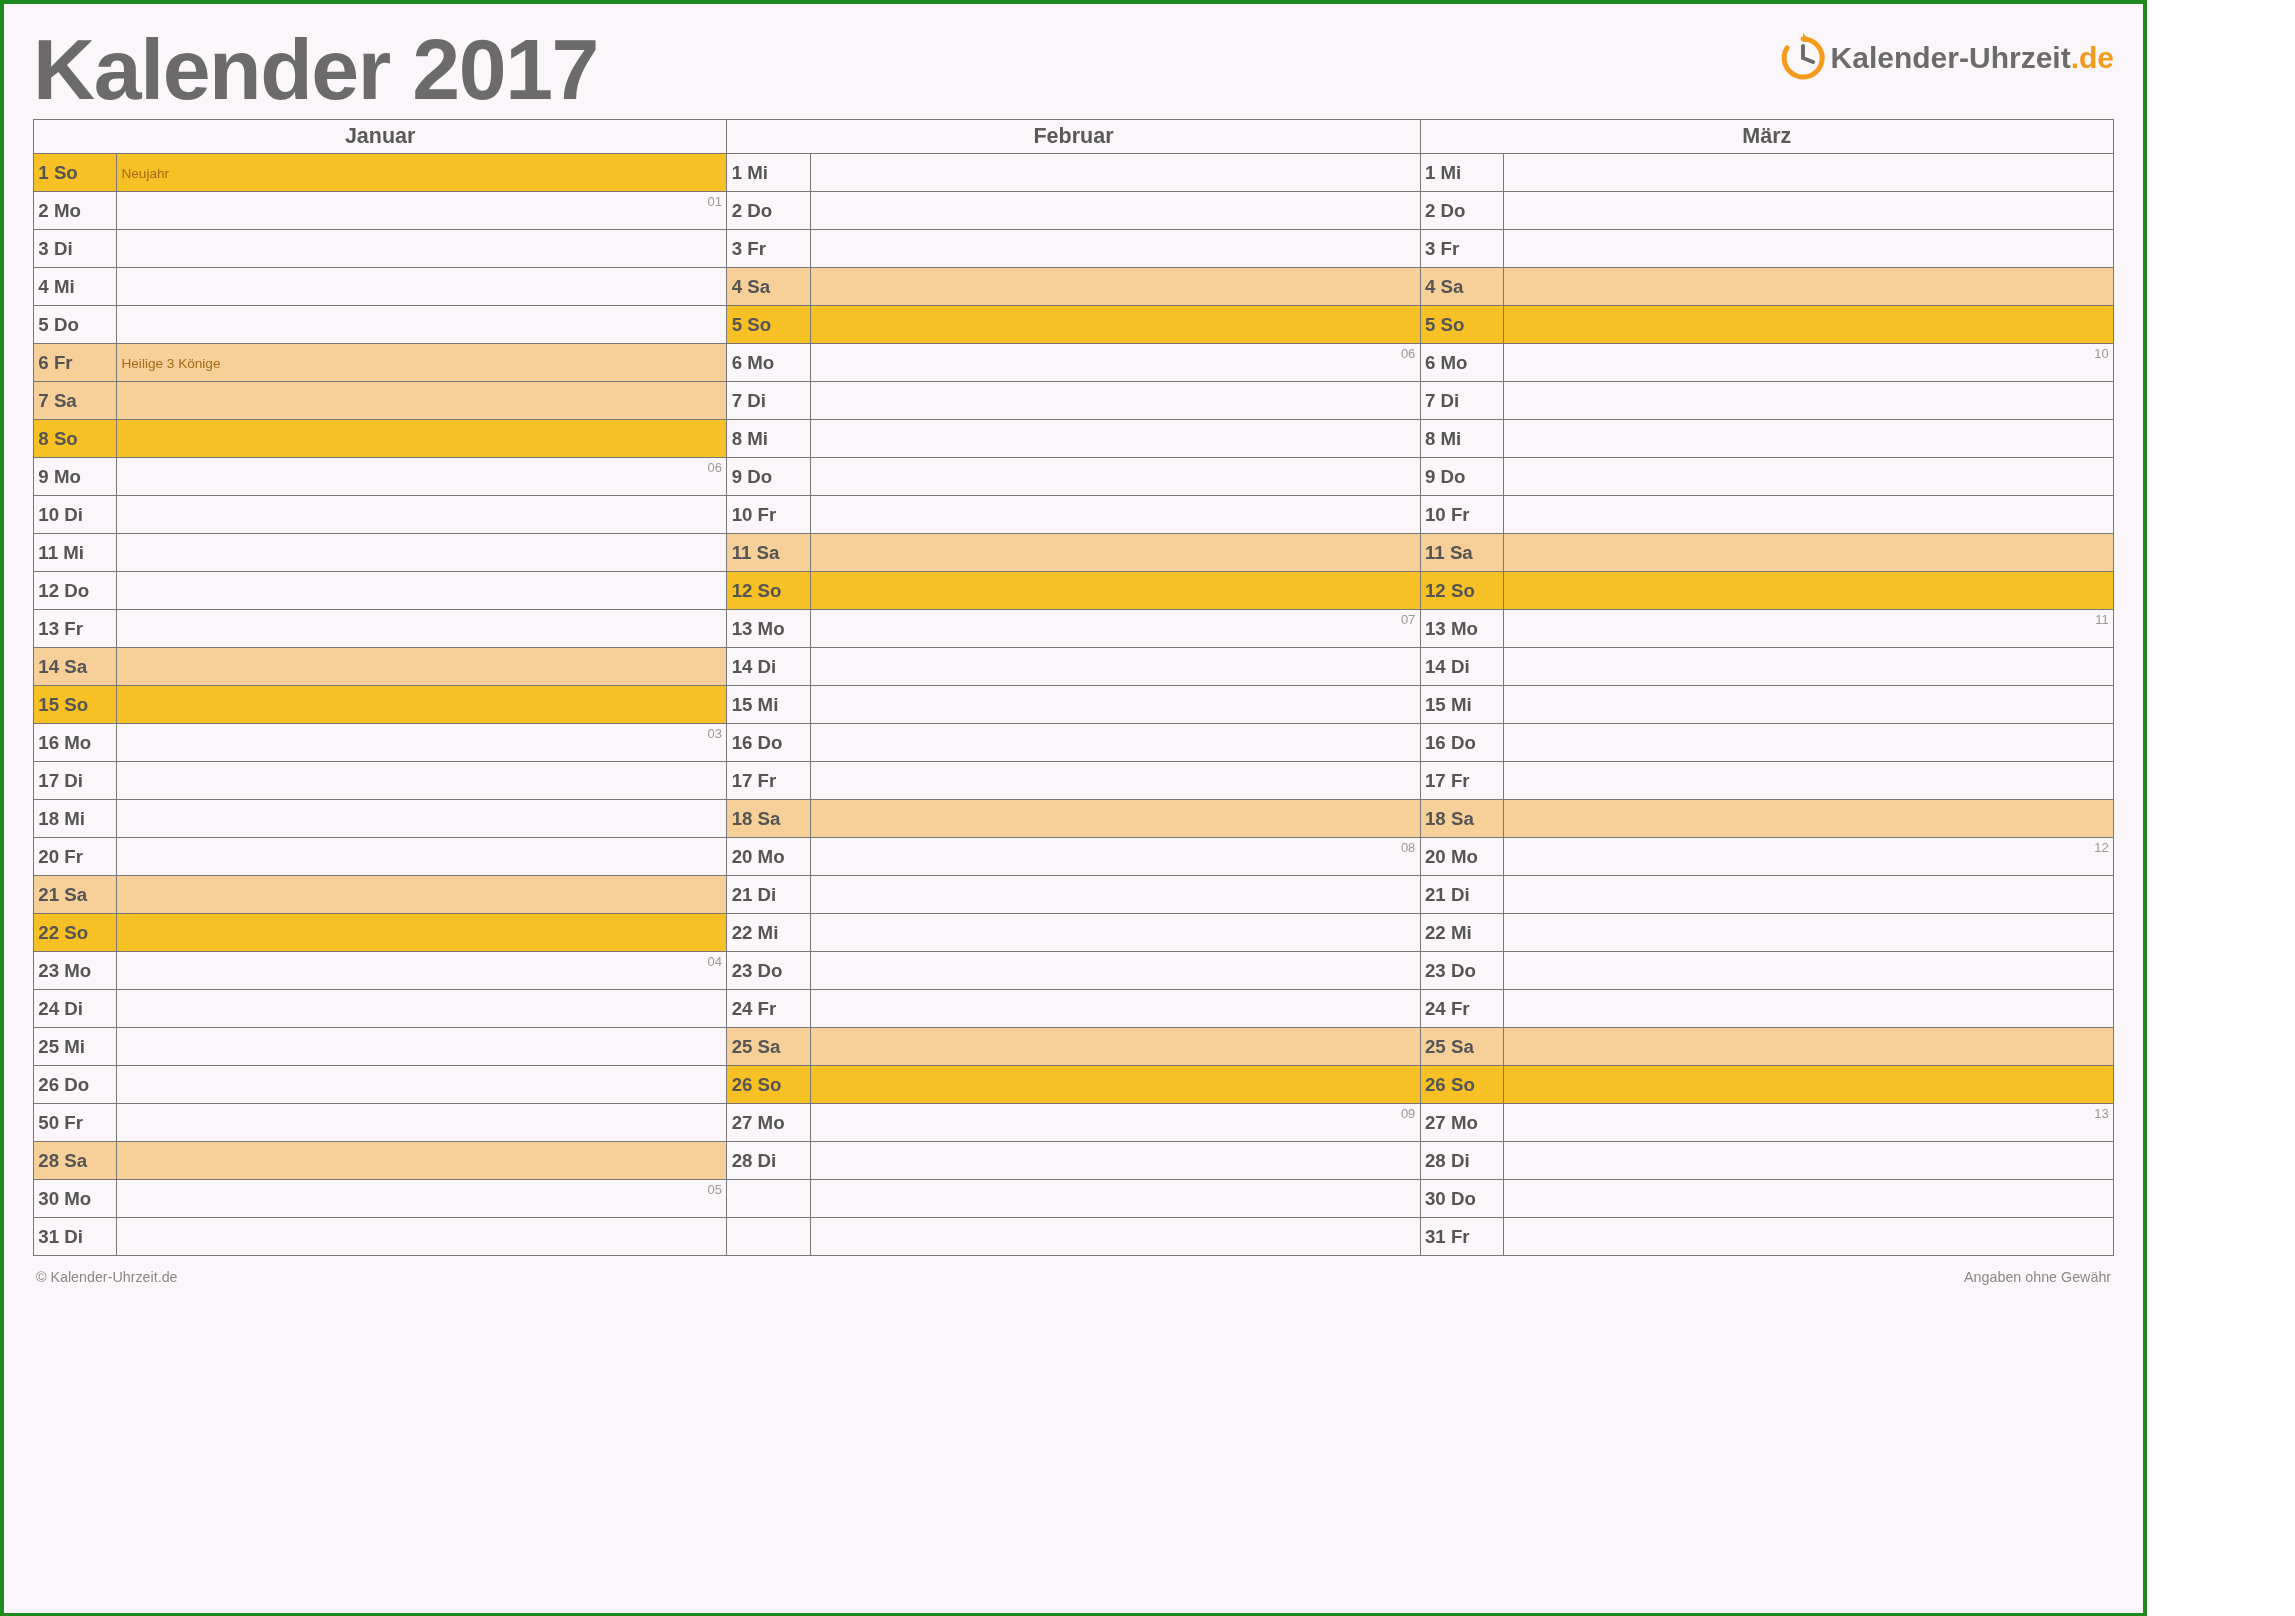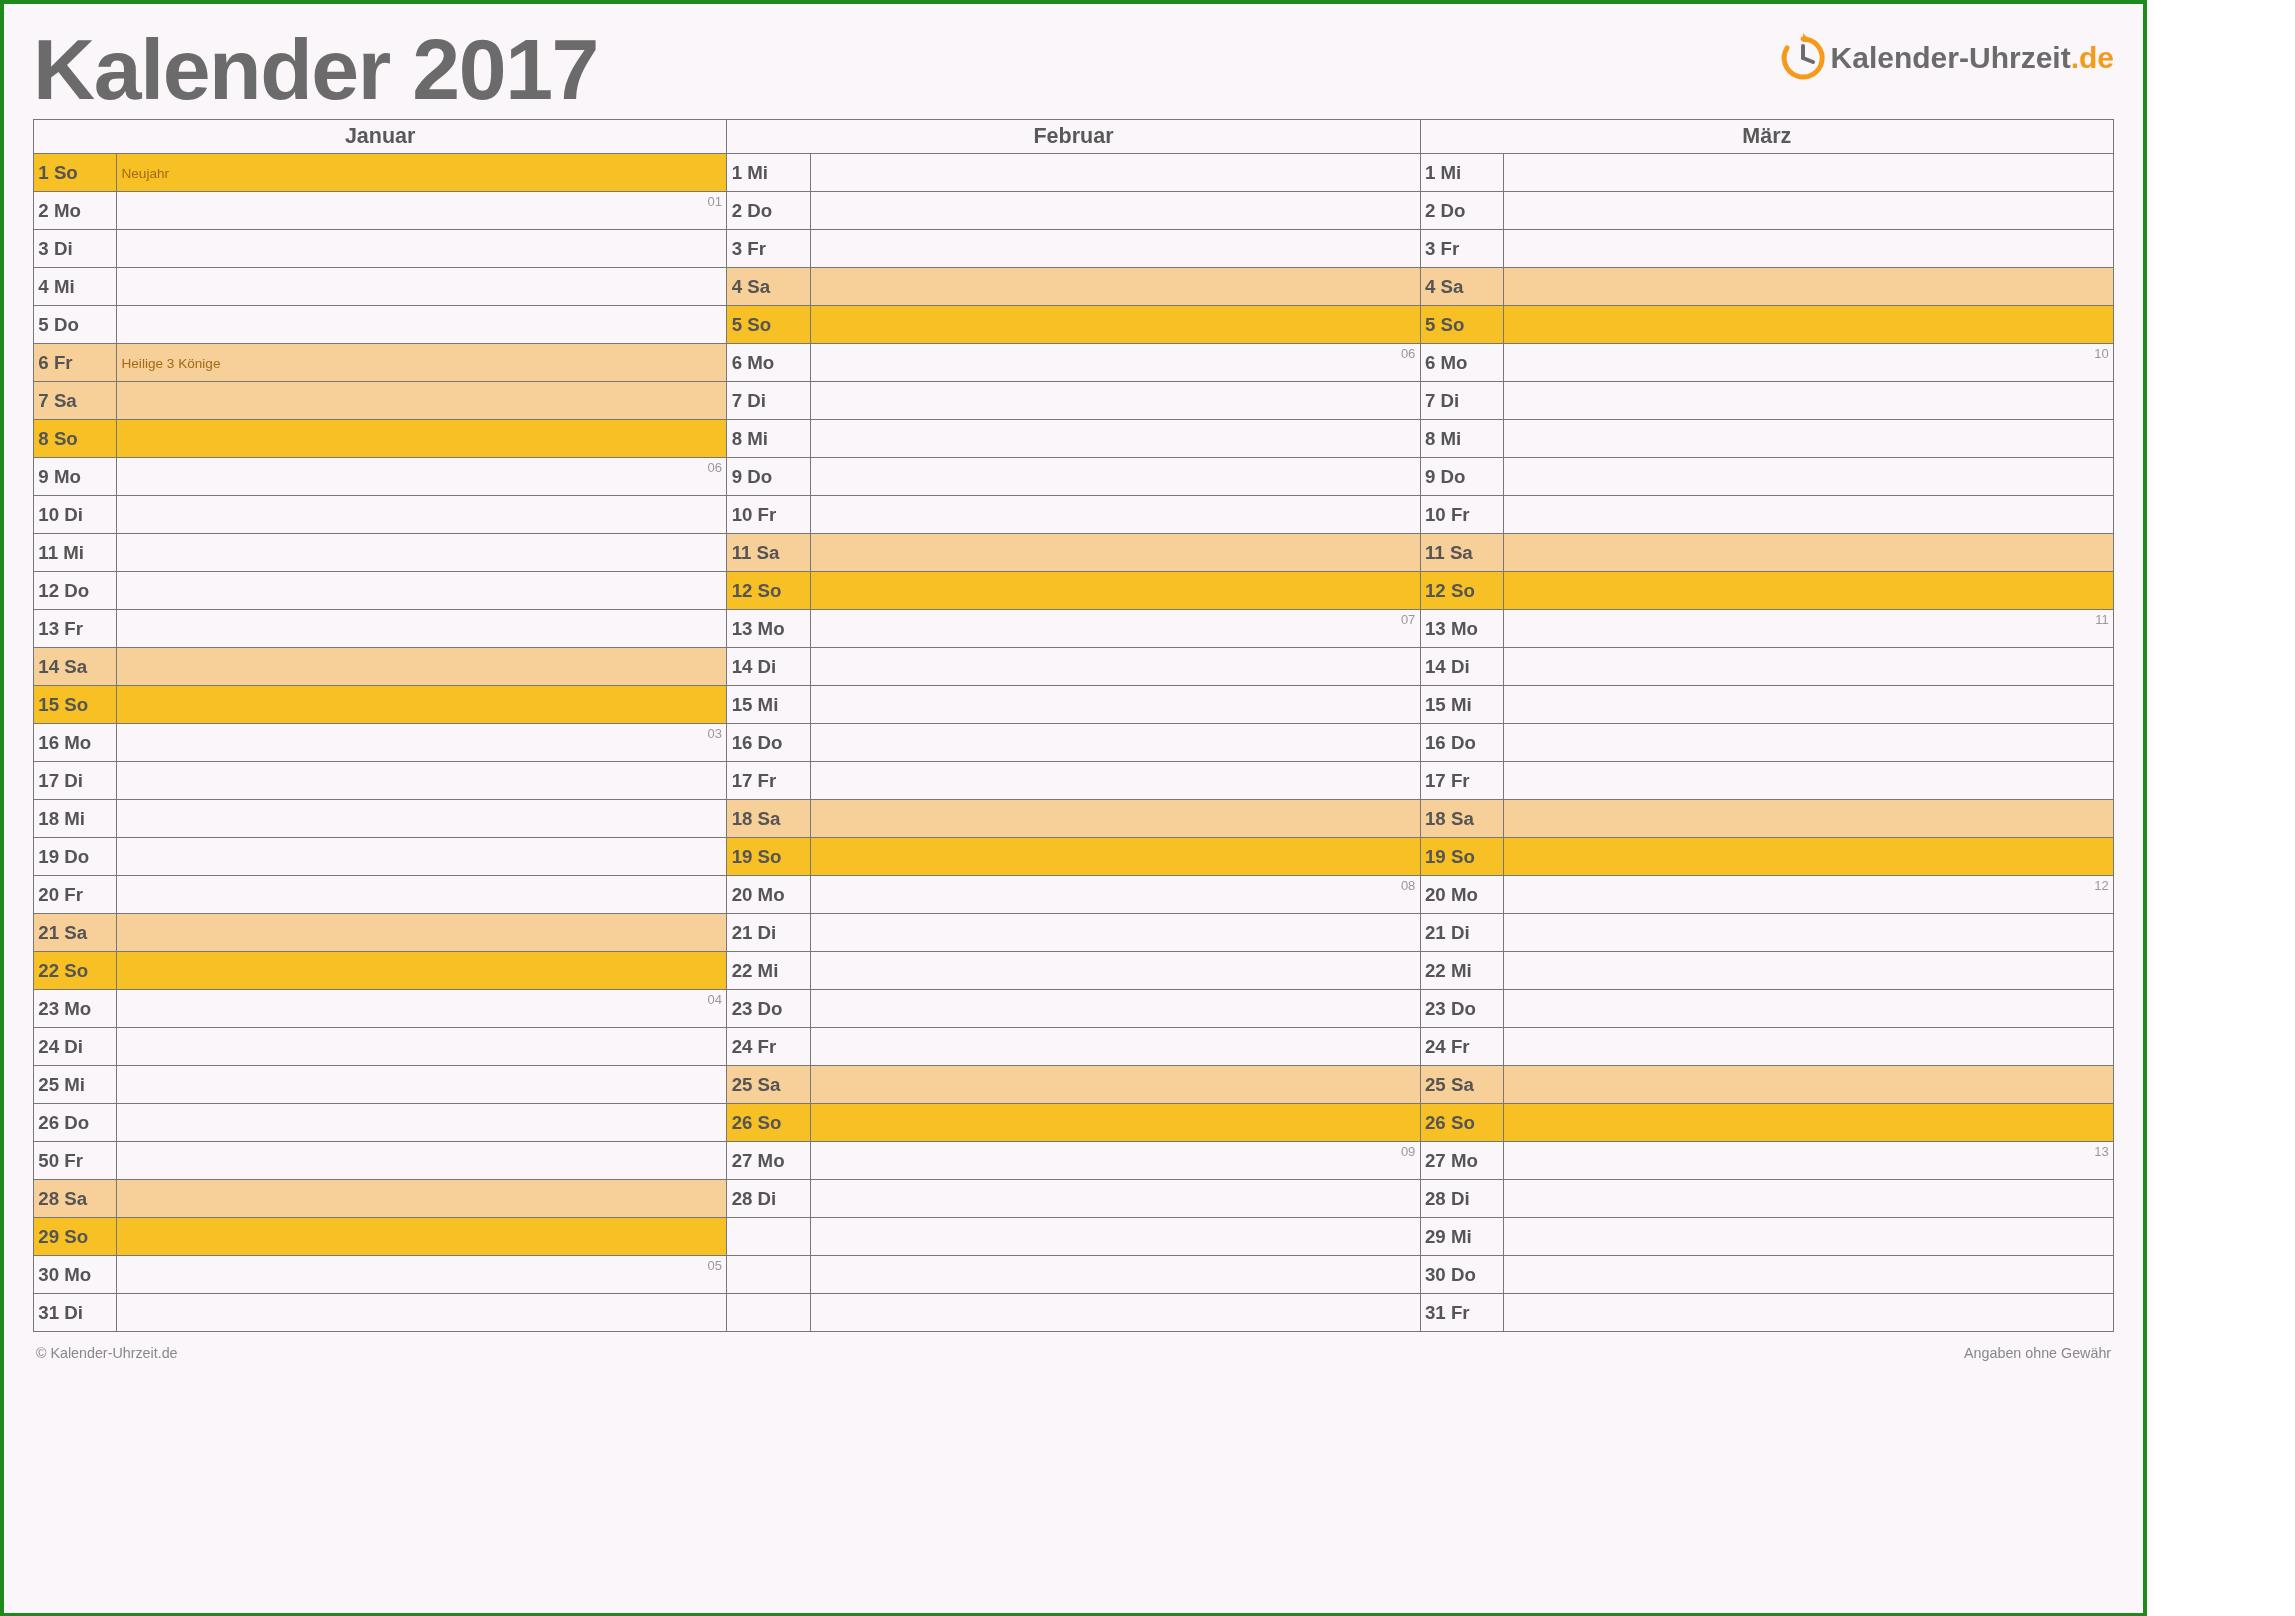--- a/index.html
+++ b/index.html
@@ -521,40 +521,20 @@
           </td>
           <td class="c-sat">
             <div class="daycell">18 Sa</div>
           </td>
           <td class="c-sat">
             <div class="bodycell"></div>
           </td>
         </tr>
         <tr>
           <td class="c-reg">
-            <div class="daycell">19 Do</div>
-          </td>
-          <td class="c-reg">
-            <div class="bodycell"></div>
-          </td>
-          <td class="c-sun">
-            <div class="daycell">19 So</div>
-          </td>
-          <td class="c-sun">
-            <div class="bodycell"></div>
-          </td>
-          <td class="c-sun">
-            <div class="daycell">19 So</div>
-          </td>
-          <td class="c-sun">
-            <div class="bodycell"></div>
-          </td>
-        </tr>
-        <tr>
-          <td class="c-reg">
             <div class="daycell">20 Fr</div>
           </td>
           <td class="c-reg">
             <div class="bodycell"></div>
           </td>
           <td class="c-reg">
             <div class="daycell">20 Mo</div>
           </td>
           <td class="c-reg">
             <div class="bodycell">
@@ -724,40 +704,20 @@
             <div class="bodycell"></div>
           </td>
           <td class="c-reg">
             <div class="daycell">28 Di</div>
           </td>
           <td class="c-reg">
             <div class="bodycell"></div>
           </td>
           <td class="c-reg">
             <div class="daycell">28 Di</div>
-          </td>
-          <td class="c-reg">
-            <div class="bodycell"></div>
-          </td>
-        </tr>
-        <tr>
-          <td class="c-sun">
-            <div class="daycell">29 So</div>
-          </td>
-          <td class="c-sun">
-            <div class="bodycell"></div>
-          </td>
-          <td class="c-reg">
-            <div class="daycell"></div>
-          </td>
-          <td class="c-reg">
-            <div class="bodycell"></div>
-          </td>
-          <td class="c-reg">
-            <div class="daycell">29 Mi</div>
           </td>
           <td class="c-reg">
             <div class="bodycell"></div>
           </td>
         </tr>
         <tr>
           <td class="c-reg">
             <div class="daycell">30 Mo</div>
           </td>
           <td class="c-reg">

